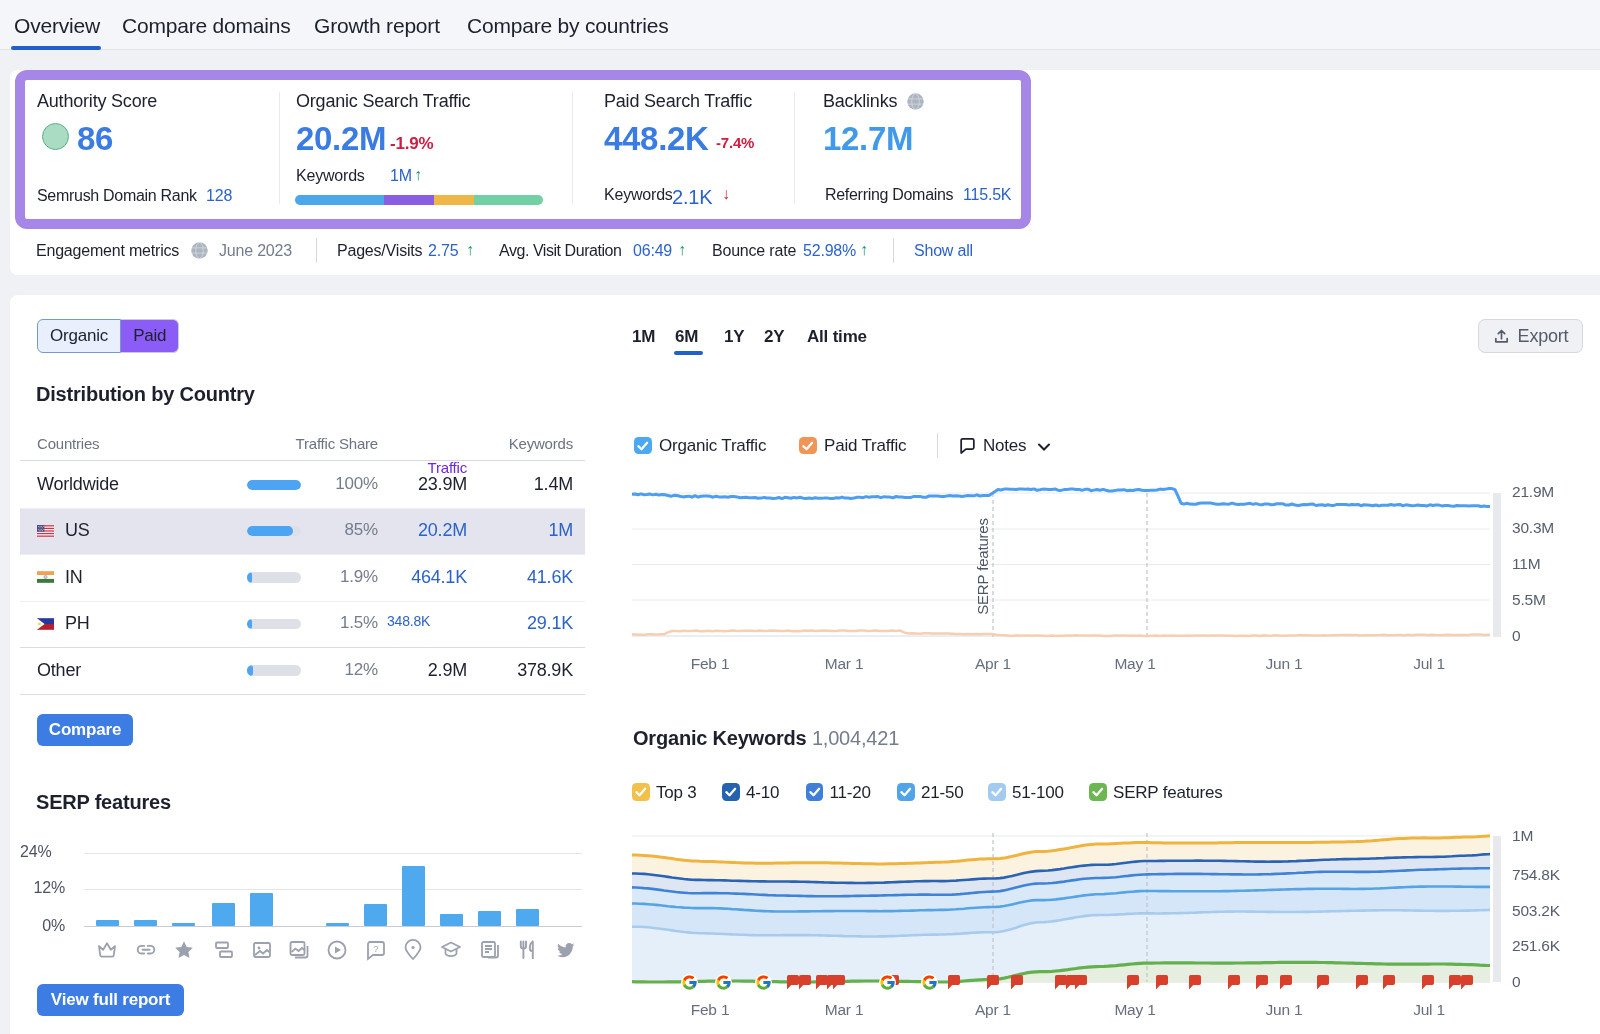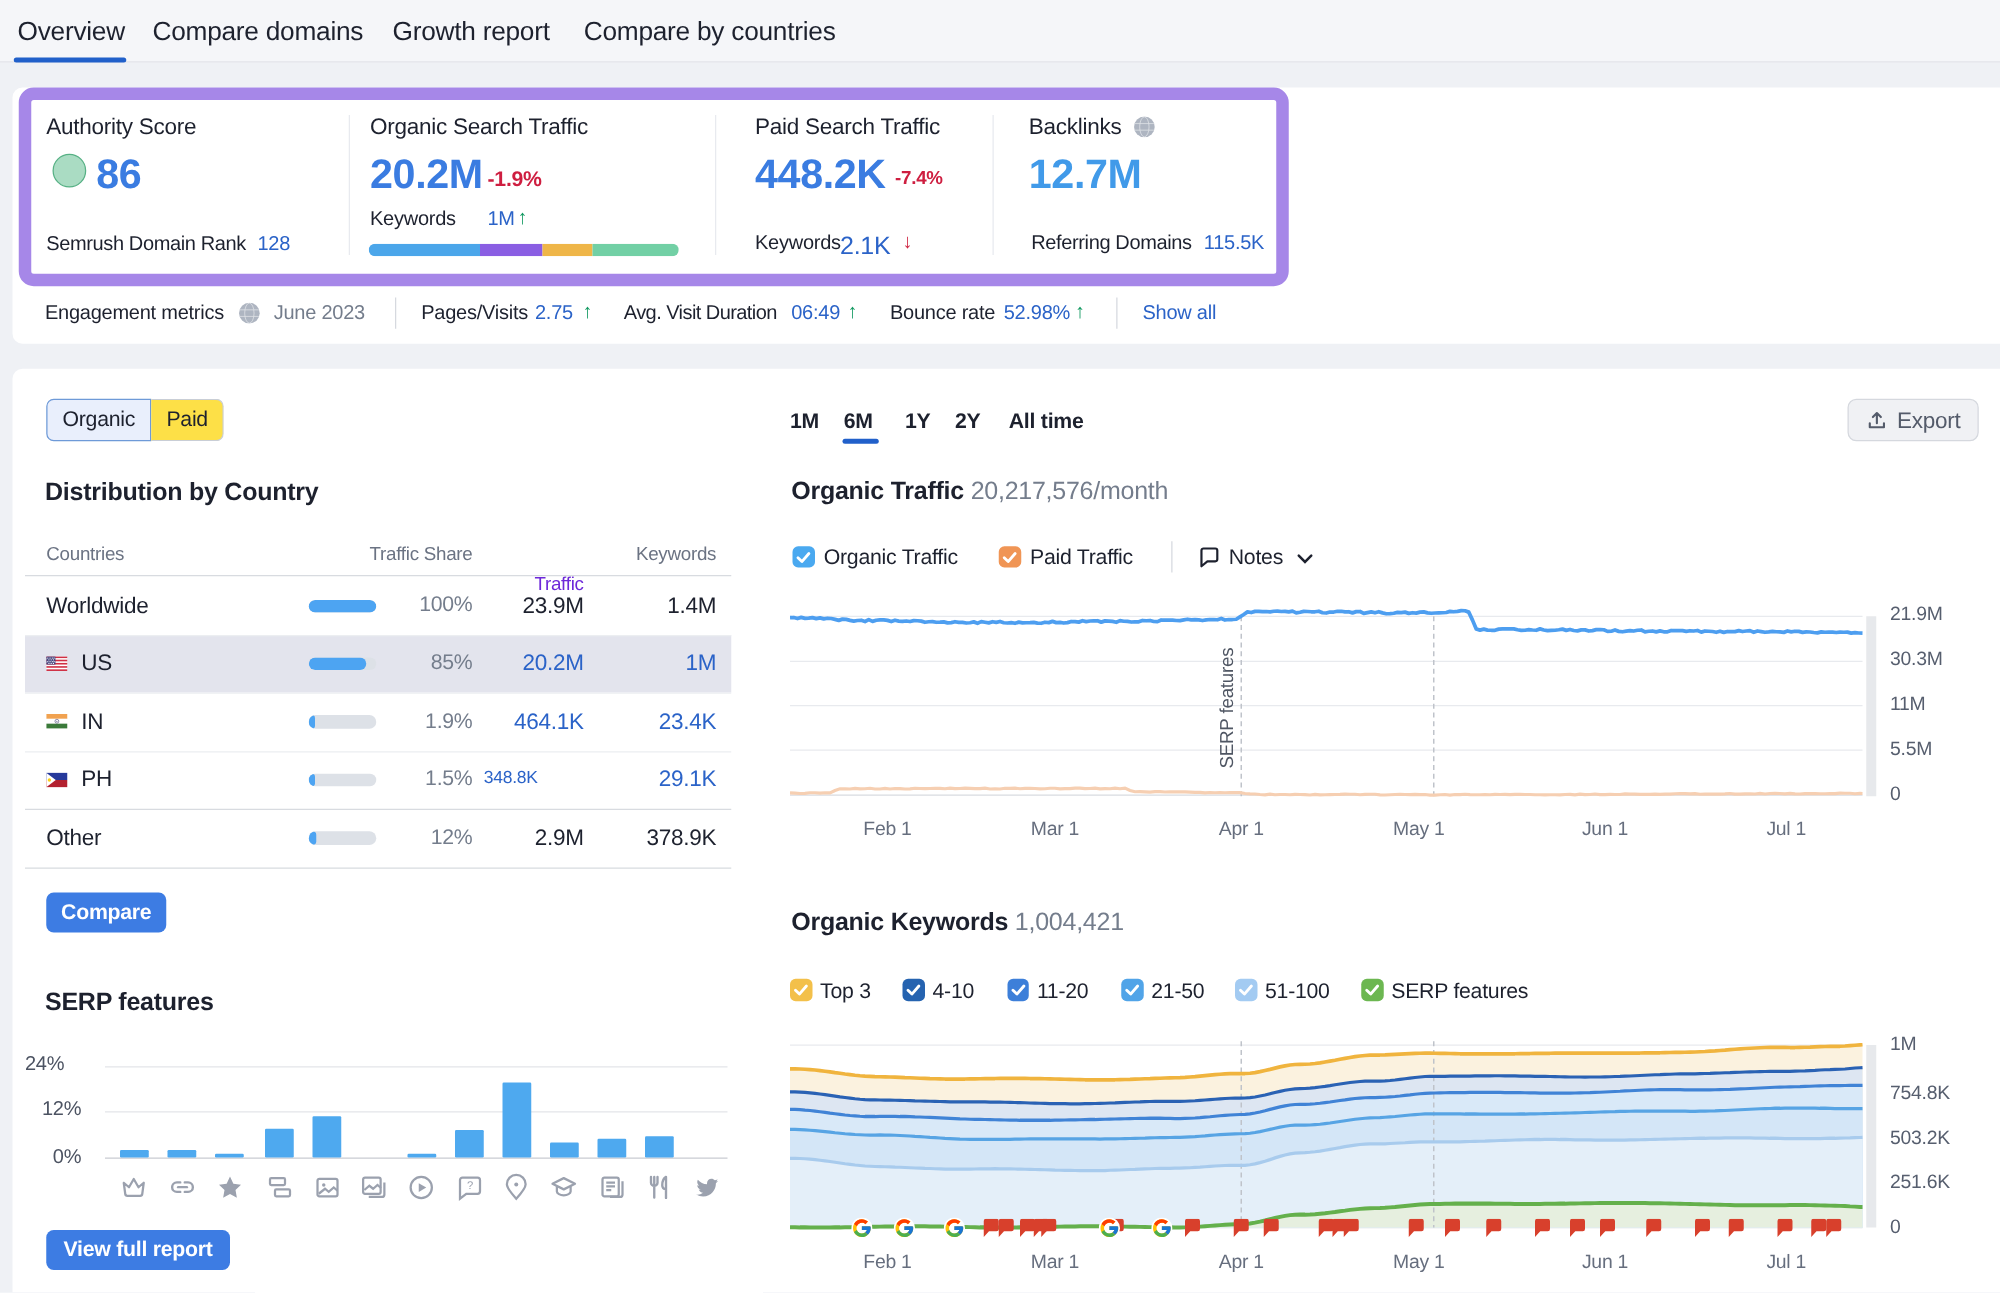--- a/index.html
+++ b/index.html
@@ -74,21 +74,21 @@
 <div class="abs blue" style="left:633px;top:242px;font-size:16px">06:49</div>
 <div class="abs" style="left:678px;top:241px;font-size:16px"><span style="color:#149a62;font-weight:700">↑</span></div>
 <div class="abs dark" style="left:712px;top:242px;font-size:16px">Bounce rate</div>
 <div class="abs blue" style="left:803px;top:242px;font-size:16px">52.98%</div>
 <div class="abs" style="left:860px;top:241px;font-size:16px"><span style="color:#149a62;font-weight:700">↑</span></div>
 <div class="abs" style="left:893px;top:238px;width:1px;height:25px;background:#d6d9df"></div>
 <div class="abs blue" style="left:914px;top:242px;font-size:16px">Show all</div>
 <div class="abs" style="left:10px;top:295px;width:1590px;height:739px;background:#fff;border-radius:8px 0 0 0"></div>
 <div class="abs" style="left:37px;top:319px;display:flex;height:34px">
 <div style="padding:0 12px;background:#e9effc;border:1px solid #6e9ad8;border-radius:6px 0 0 6px;display:flex;align-items:center;font-size:17px;color:#1d212e">Organic</div>
-<div style="padding:0 12px;background:#fde047;border:1px solid #c9ced6;border-left:none;border-radius:0 6px 6px 0;display:flex;align-items:center;font-size:17px;color:#1d212e">Paid</div>
+<div style="padding:0 12px;background:#8b5cf6;border:1px solid #c9ced6;border-left:none;border-radius:0 6px 6px 0;display:flex;align-items:center;font-size:17px;color:#1d212e">Paid</div>
 </div>
 <div class="abs dark" style="left:36px;top:383px;font-size:20px;font-weight:700">Distribution by Country</div>
 <div class="abs" style="left:37px;top:435px;font-size:15px;color:#6b7383">Countries</div>
 <div class="abs" style="left:248px;top:435px;width:130px;font-size:15px;color:#6b7383;text-align:right">Traffic Share</div>
 <div class="abs" style="left:397px;top:459px;width:70px;font-size:15px;color:#6d28d9;text-align:right">Traffic</div>
 <div class="abs" style="left:473px;top:435px;width:100px;font-size:15px;color:#6b7383;text-align:right">Keywords</div>
 <div class="abs" style="left:20px;top:460px;width:565px;height:1px;background:#d8dbe0"></div>
 <div class="abs" style="left:20px;top:507.5px;width:565px;height:46.5px;background:#e3e4ed"></div>
 <div class="abs dark" style="left:37px;top:474.2px;font-size:18px">Worldwide</div>
 <div class="abs" style="left:247px;top:479.5px;width:54px;height:10.5px;background:#dde1e7;border-radius:5.5px;overflow:hidden">
@@ -139,21 +139,21 @@
       <rect y="8.66" width="19" height="4.34" fill="#3b7a3a"></rect>
       <circle cx="9.5" cy="6.5" r="1.7" fill="none" stroke="#3c3b6e" stroke-width=".5"></circle>
       <circle cx="9.5" cy="6.5" r=".5" fill="#3c3b6e"></circle>
     </svg>
 <div class="abs dark" style="left:65px;top:566.8px;font-size:18px">IN</div>
 <div class="abs" style="left:247px;top:572.0px;width:54px;height:10.5px;background:#dde1e7;border-radius:5.5px;overflow:hidden">
       <div style="width:5px;height:10.5px;background:#4da4f2;border-radius:5.5px"></div>
     </div>
 <div class="abs grey" style="left:308px;top:566.8px;width:70px;text-align:right;font-size:17px">1.9%</div>
 <div class="abs blue" style="left:387px;top:566.8px;width:80px;text-align:right;font-size:18px">464.1K</div>
-<div class="abs blue" style="left:473px;top:566.8px;width:100px;text-align:right;font-size:18px">23.4K</div>
+<div class="abs blue" style="left:473px;top:566.8px;width:100px;text-align:right;font-size:18px">41.6K</div>
 <div class="abs" style="left:20px;top:600.5px;width:565px;height:1px;background:#eceef1"></div>
 <svg width="17" height="12" viewBox="0 0 19 13" style="position:absolute;left:37px;top:617.75px">
       <rect width="19" height="6.5" fill="#26399b"></rect>
       <rect y="6.5" width="19" height="6.5" fill="#b3212f"></rect>
       <path d="M0 0 L8.5 6.5 L0 13 Z" fill="#fff"></path>
       <circle cx="2.8" cy="6.5" r="1.5" fill="#fcd116"></circle>
     </svg>
 <div class="abs dark" style="left:65px;top:613.2px;font-size:18px">PH</div>
 <div class="abs" style="left:247px;top:618.5px;width:54px;height:10.5px;background:#dde1e7;border-radius:5.5px;overflow:hidden">
       <div style="width:5px;height:10.5px;background:#4da4f2;border-radius:5.5px"></div>
@@ -267,21 +267,20 @@
 <div class="abs dark" style="left:675px;top:327px;font-size:17px;font-weight:700">6M</div>
 <div class="abs" style="left:674px;top:351px;width:29px;height:3.5px;background:#2160ca;border-radius:2px"></div>
 <div class="abs dark" style="left:724px;top:327px;font-size:17px;font-weight:700">1Y</div>
 <div class="abs dark" style="left:764px;top:327px;font-size:17px;font-weight:700">2Y</div>
 <div class="abs dark" style="left:807px;top:327px;font-size:17px;font-weight:700">All time</div>
 <div class="abs" style="left:1478px;top:319px;width:105px;height:34px;background:#f0f1f4;border:1px solid #d5d8de;border-radius:7px;display:flex;align-items:center;justify-content:center;gap:8px;color:#545b6a;font-size:18px">
 <svg width="17" height="17" viewBox="0 0 24 24" fill="none" stroke="#545b6a" stroke-width="2.4" stroke-linecap="round" stroke-linejoin="round">
         <path d="M12 15 V3.5 M7.5 8 L12 3.5 L16.5 8"></path>
         <path d="M4 15 v4.5 h16 V15"></path>
       </svg>Export</div>
-<div class="abs dark" style="left:633px;top:382px;font-size:20px;font-weight:700">Organic Traffic <span style="font-weight:400;color:#747d8c">20,217,576/month</span></div>
 <div style="position:absolute;left:634px;top:436.5px;width:17.5px;height:17.5px;background:#4aa9f0;border-radius:4.5px"><svg width="17.5" height="17.5" viewBox="0 0 20 20">
         <path d="M5 10.5 L8.6 14 L15 6.6" fill="none" stroke="#fff" stroke-width="2.6" stroke-linecap="round" stroke-linejoin="round"></path>
       </svg></div>
 <div class="abs dark" style="left:659px;top:436px;font-size:17px">Organic Traffic</div>
 <div style="position:absolute;left:799px;top:436.5px;width:17.5px;height:17.5px;background:#f09555;border-radius:4.5px"><svg width="17.5" height="17.5" viewBox="0 0 20 20">
         <path d="M5 10.5 L8.6 14 L15 6.6" fill="none" stroke="#fff" stroke-width="2.6" stroke-linecap="round" stroke-linejoin="round"></path>
       </svg></div>
 <div class="abs dark" style="left:824px;top:436px;font-size:17px">Paid Traffic</div>
 <div class="abs" style="left:937px;top:433px;width:1px;height:25px;background:#d6d9df"></div>
 <svg class="abs" style="left:958px;top:436px" width="19" height="19" viewBox="0 0 24 24" fill="none" stroke="#1d212e" stroke-width="2.2" stroke-linejoin="round">

